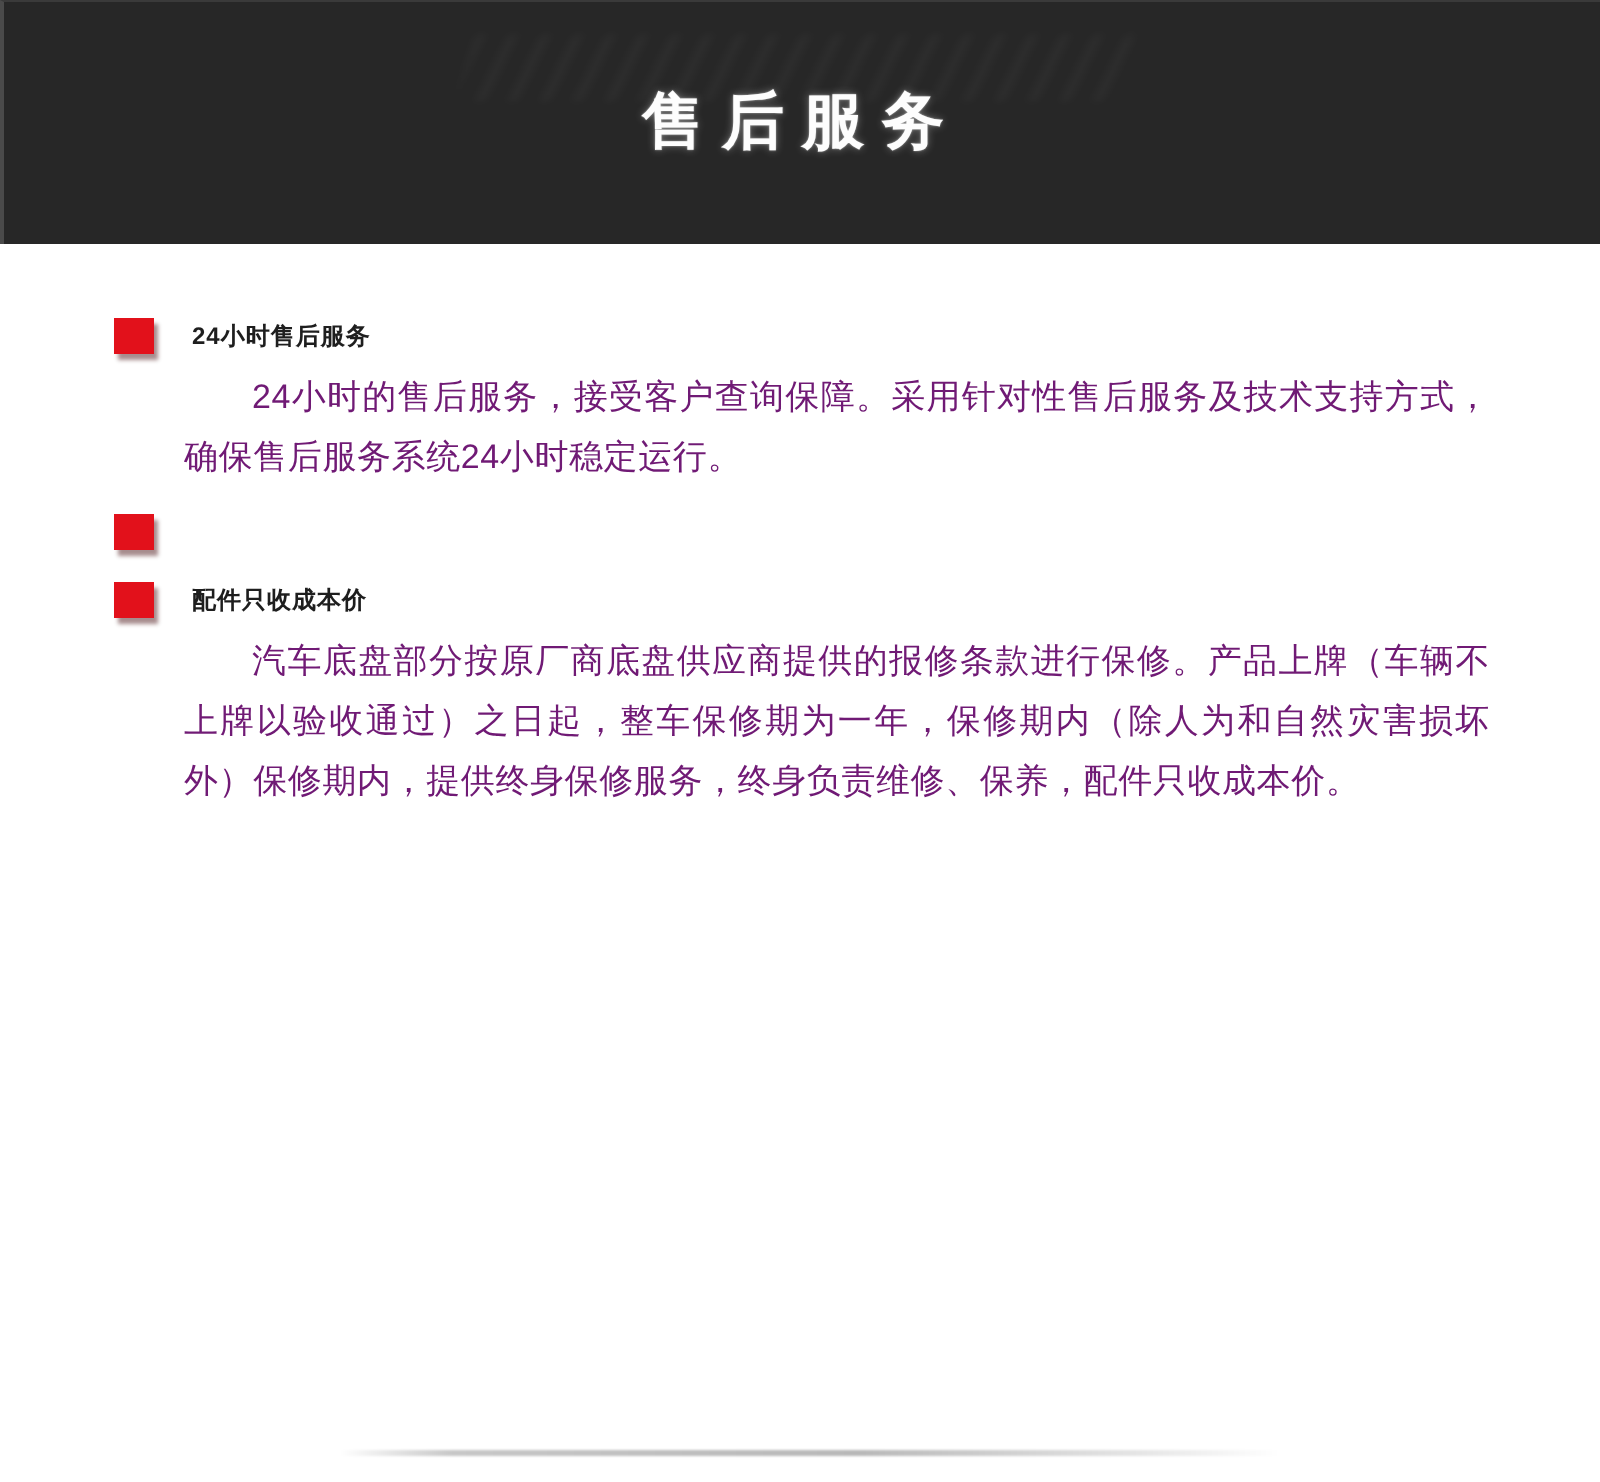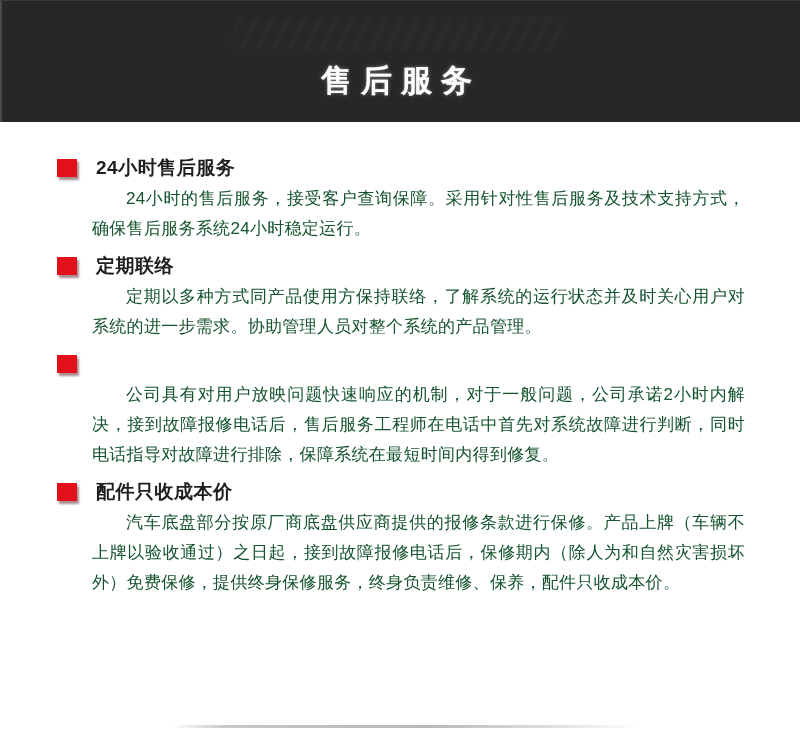--- a/index.html
+++ b/index.html
@@ -26,21 +26,21 @@
     display: flex;
     align-items: flex-end;
     justify-content: center;
     overflow: hidden;
   }
   .page-title {
     color: #fdfdfd;
     font-size: 31px;
     font-weight: bold;
     letter-spacing: 9px;
-    padding-bottom: 20px;
+    padding-bottom: 40px;
     text-shadow: 0 0 4px rgba(255,255,255,0.35), 0 0 1px rgba(255,255,255,0.6);
   }
   
   .watermark-smudge {
     position: absolute;
     top: 16px;
     left: 230px;
     width: 330px;
     height: 34px;
     background: repeating-linear-gradient(
@@ -66,30 +66,30 @@
   }
   .bullet {
     width: 20px;
     height: 18px;
     background: #e2111b;
     box-shadow: 2px 3px 2px rgba(60, 0, 5, 0.45);
     margin-right: 19px;
     flex: 0 0 auto;
   }
   .section-title {
-    font-size: 19px;
+    font-size: 12px;
     font-weight: bold;
     color: #1e1e1e;
     letter-spacing: 0.5px;
   }
   .section-body { margin-left: 35px; }
   .section-body p {
     font-size: 17px;
     line-height: 30px;
-    color: #14532d;
+    color: #701a75;
     text-indent: 2em;
     text-align: justify;
     letter-spacing: 0.3px;
   }
 
   
   .bottom-band-remnant {
     position: absolute;
     left: 170px;
     bottom: 13px;
@@ -121,46 +121,36 @@
     <div class="section">
       <div class="section-header">
         <span class="bullet"></span>
         <span class="section-title">24小时售后服务</span>
       </div>
       <div class="section-body">
         <p>24小时的售后服务，接受客户查询保障。采用针对性售后服务及技术支持方式，确保售后服务系统24小时稳定运行。</p>
       </div>
     </div>
 
-    <div class="section">
-      <div class="section-header">
-        <span class="bullet"></span>
-        <span class="section-title">定期联络</span>
-      </div>
-      <div class="section-body">
-        <p>定期以多种方式同产品使用方保持联络，了解系统的运行状态并及时关心用户对系统的进一步需求。协助管理人员对整个系统的产品管理。</p>
-      </div>
-    </div>
 
     <div class="section">
       <div class="section-header">
         <span class="bullet"></span>
       </div>
       <div class="section-body">
-        <p>公司具有对用户放映问题快速响应的机制，对于一般问题，公司承诺2小时内解决，接到故障报修电话后，售后服务工程师在电话中首先对系统故障进行判断，同时电话指导对故障进行排除，保障系统在最短时间内得到修复。</p>
       </div>
     </div>
 
     <div class="section">
       <div class="section-header">
         <span class="bullet"></span>
         <span class="section-title">配件只收成本价</span>
       </div>
       <div class="section-body">
-        <p>汽车底盘部分按原厂商底盘供应商提供的报修条款进行保修。产品上牌（车辆不上牌以验收通过）之日起，接到故障报修电话后，保修期内（除人为和自然灾害损坏外）免费保修，提供终身保修服务，终身负责维修、保养，配件只收成本价。</p>
+        <p>汽车底盘部分按原厂商底盘供应商提供的报修条款进行保修。产品上牌（车辆不上牌以验收通过）之日起，整车保修期为一年，保修期内（除人为和自然灾害损坏外）保修期内，提供终身保修服务，终身负责维修、保养，配件只收成本价。</p>
       </div>
     </div>
 
   </div>
 
   <div class="bottom-band-remnant"></div>
 
 </div>
 
 </body></html>

